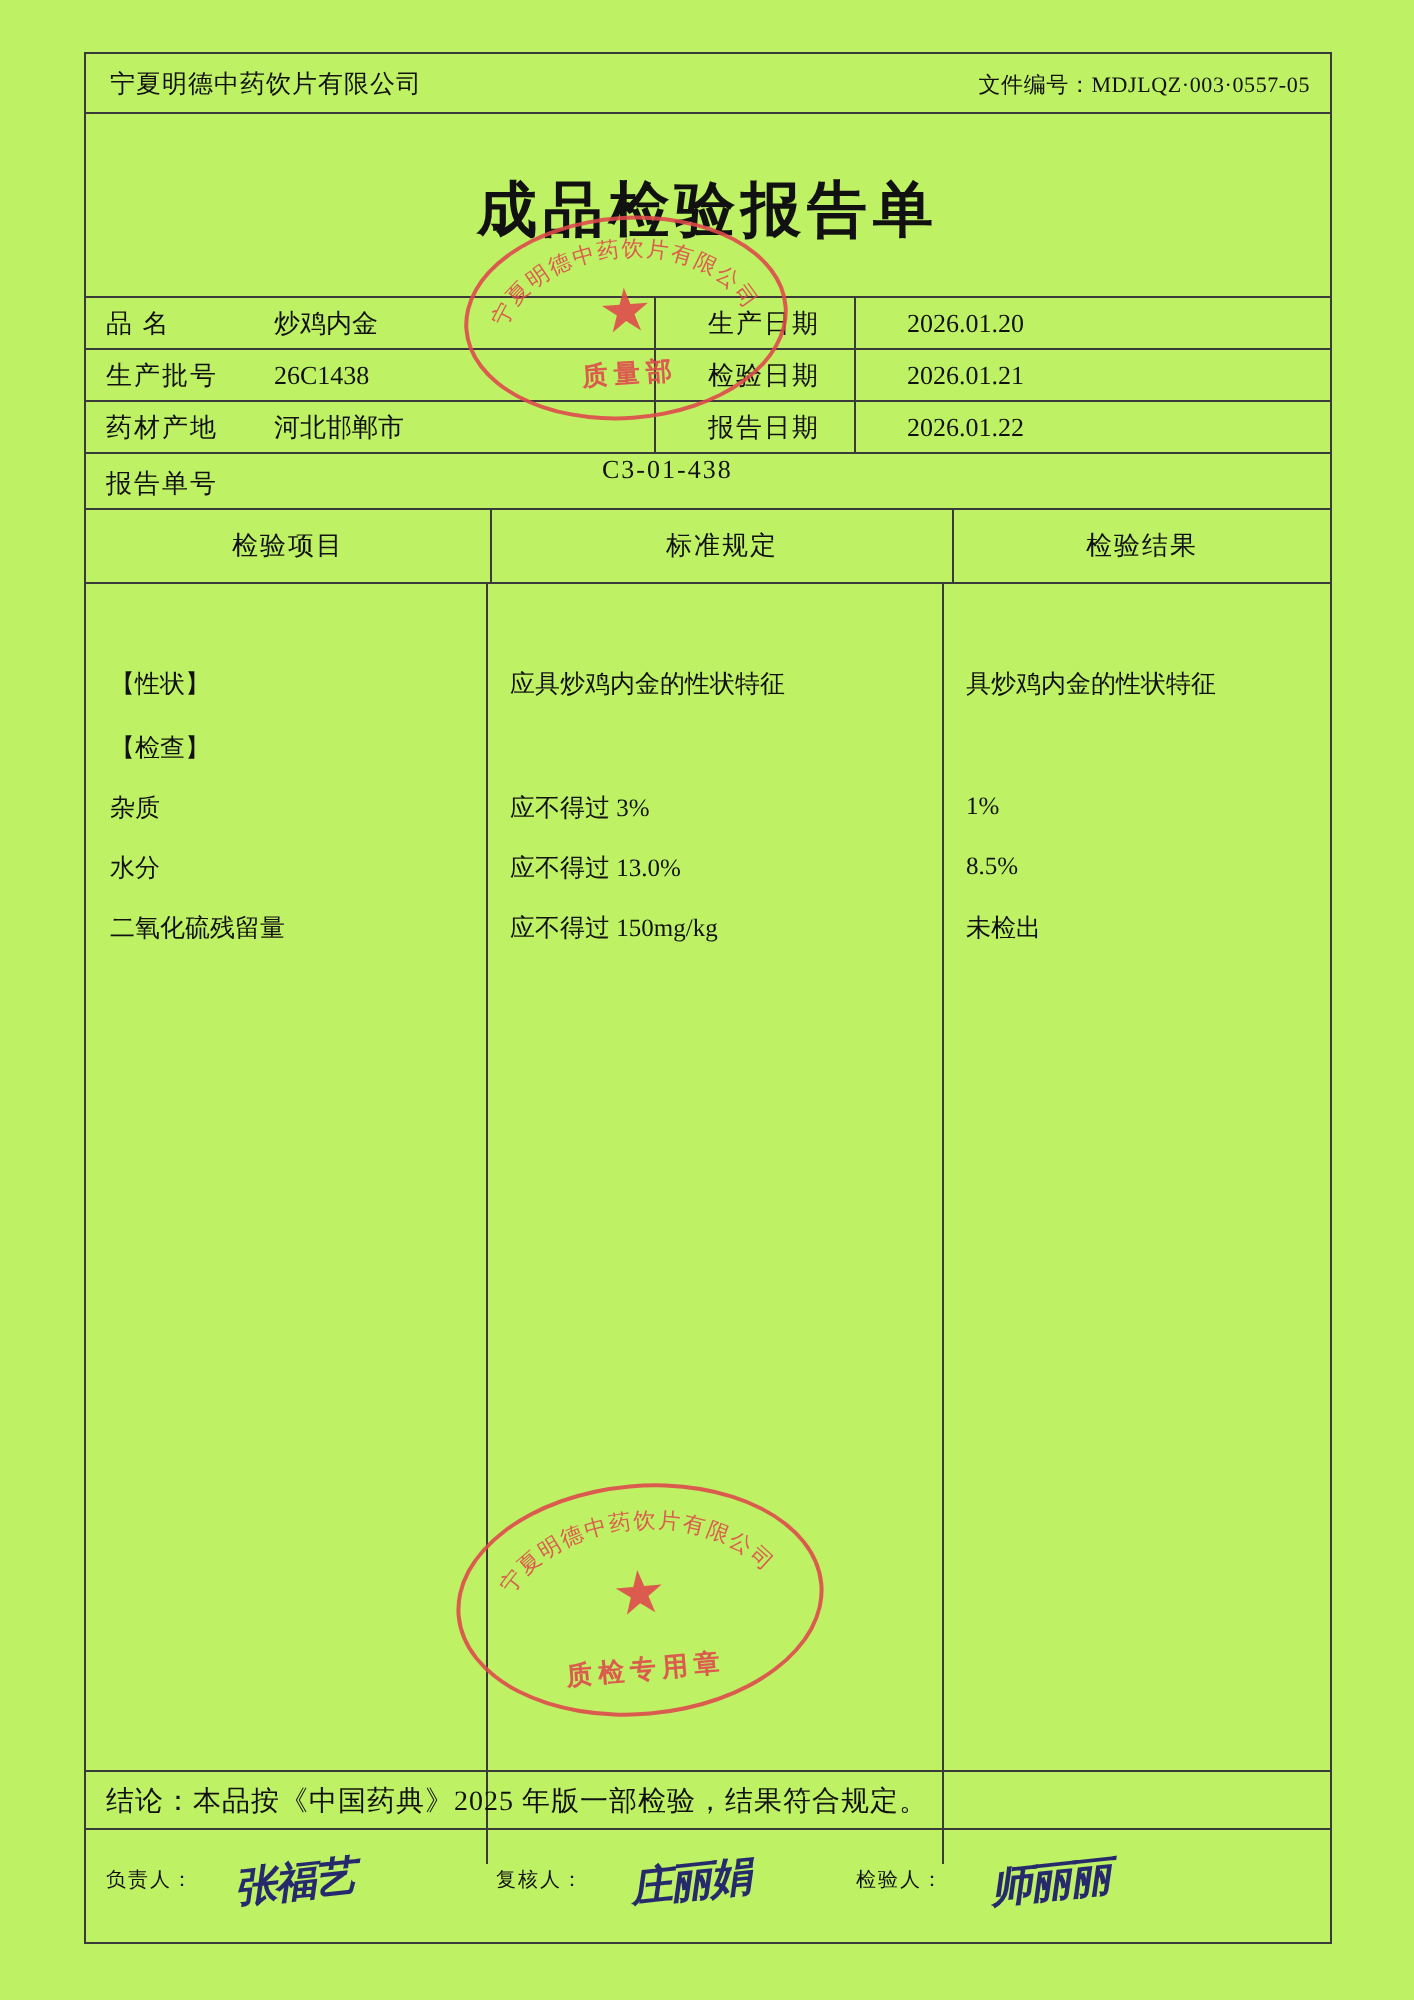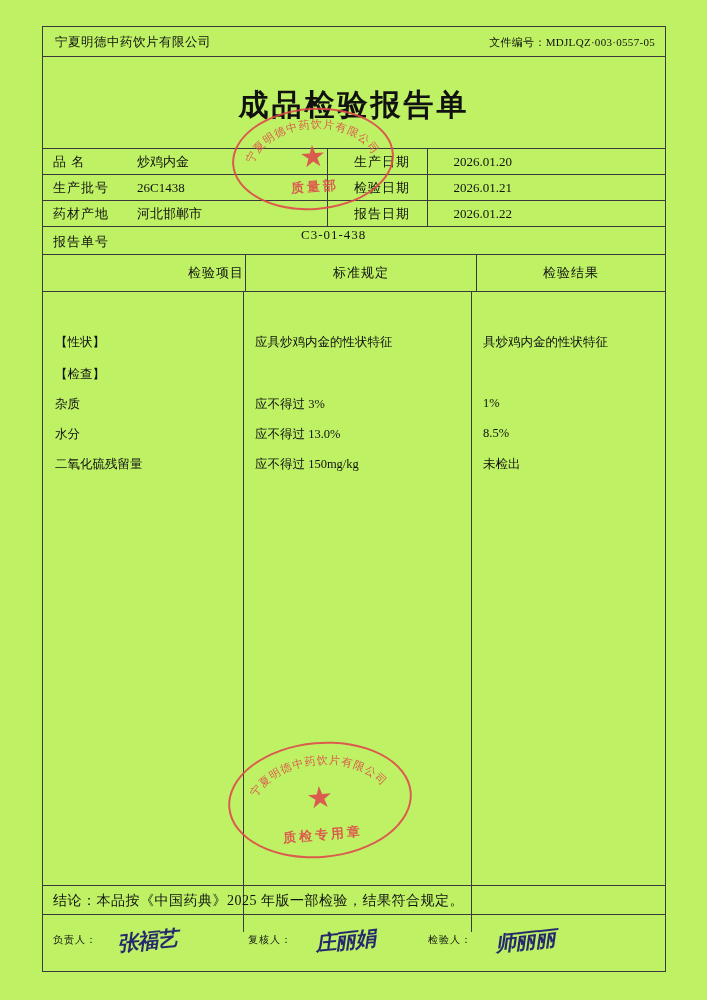--- a/index.html
+++ b/index.html
@@ -123,21 +123,21 @@
   .results th {
     font-weight: normal;
     font-size: 13px;
     height: 34px;
     border-bottom: 1px solid #3a3a3a;
     letter-spacing: 1px;
   }
   .col-sep {
     border-left: 1px solid #3a3a3a;
   }
-  .c1 { width: 200px; text-align: right; }
+  .c1 { width: 200px; }
   .c2 { width: 228px; }
   .c3 { width: auto; }
   .rows-wrap {
     position: relative;
     height: 640px;
   }
   .rowsgrid {
     position: absolute;
     left: 0; top: 0; right: 0; bottom: 0;
   }

